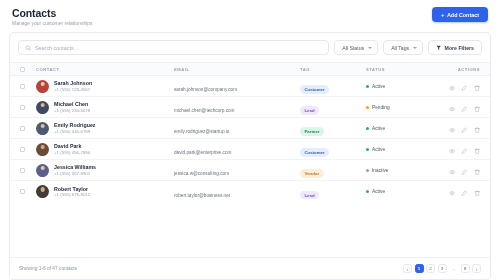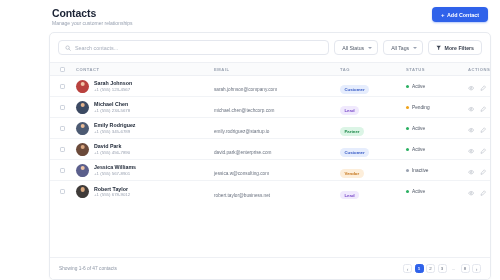--- a/index.html
+++ b/index.html
@@ -2,21 +2,21 @@
 <html><head>
 <meta charset="utf-8">
 <style>
   * { box-sizing: border-box; margin: 0; padding: 0; }
   html, body {
     width: 500px; height: 280px;
     font-family: "Liberation Sans", sans-serif;
     background: #ffffff;
     overflow: hidden;
   }
-  .page { width: 500px; height: 280px; display: flex; flex-direction: column; background:#fff;padding-left:40px; }
+  .page { width: 500px; height: 280px; display: flex; flex-direction: column; background:#fff; }
 
   
   .topbar {
     display: flex; align-items: flex-start; justify-content: space-between;
     padding: 7px 12px 6px 12px;
     background: #ffffff;
   }
   .title-wrap { display:flex; flex-direction:column; gap:1px; }
   .page-title { font-size: 10.5px; font-weight: 700; color: #1a2234; letter-spacing: -0.1px; }
   .page-sub { font-size: 5px; color: #97a0b0; letter-spacing: 0px; }

